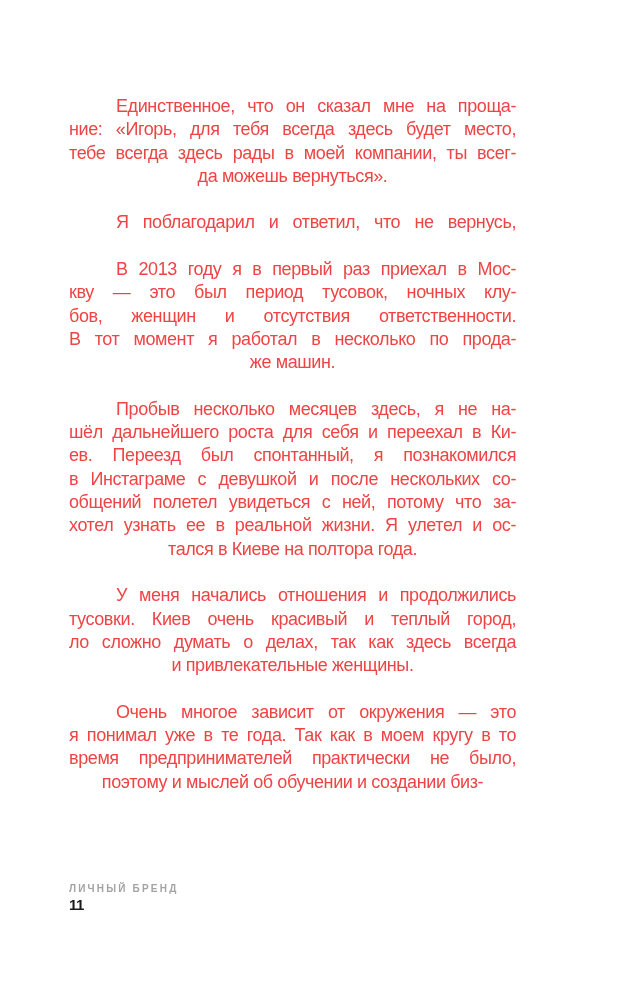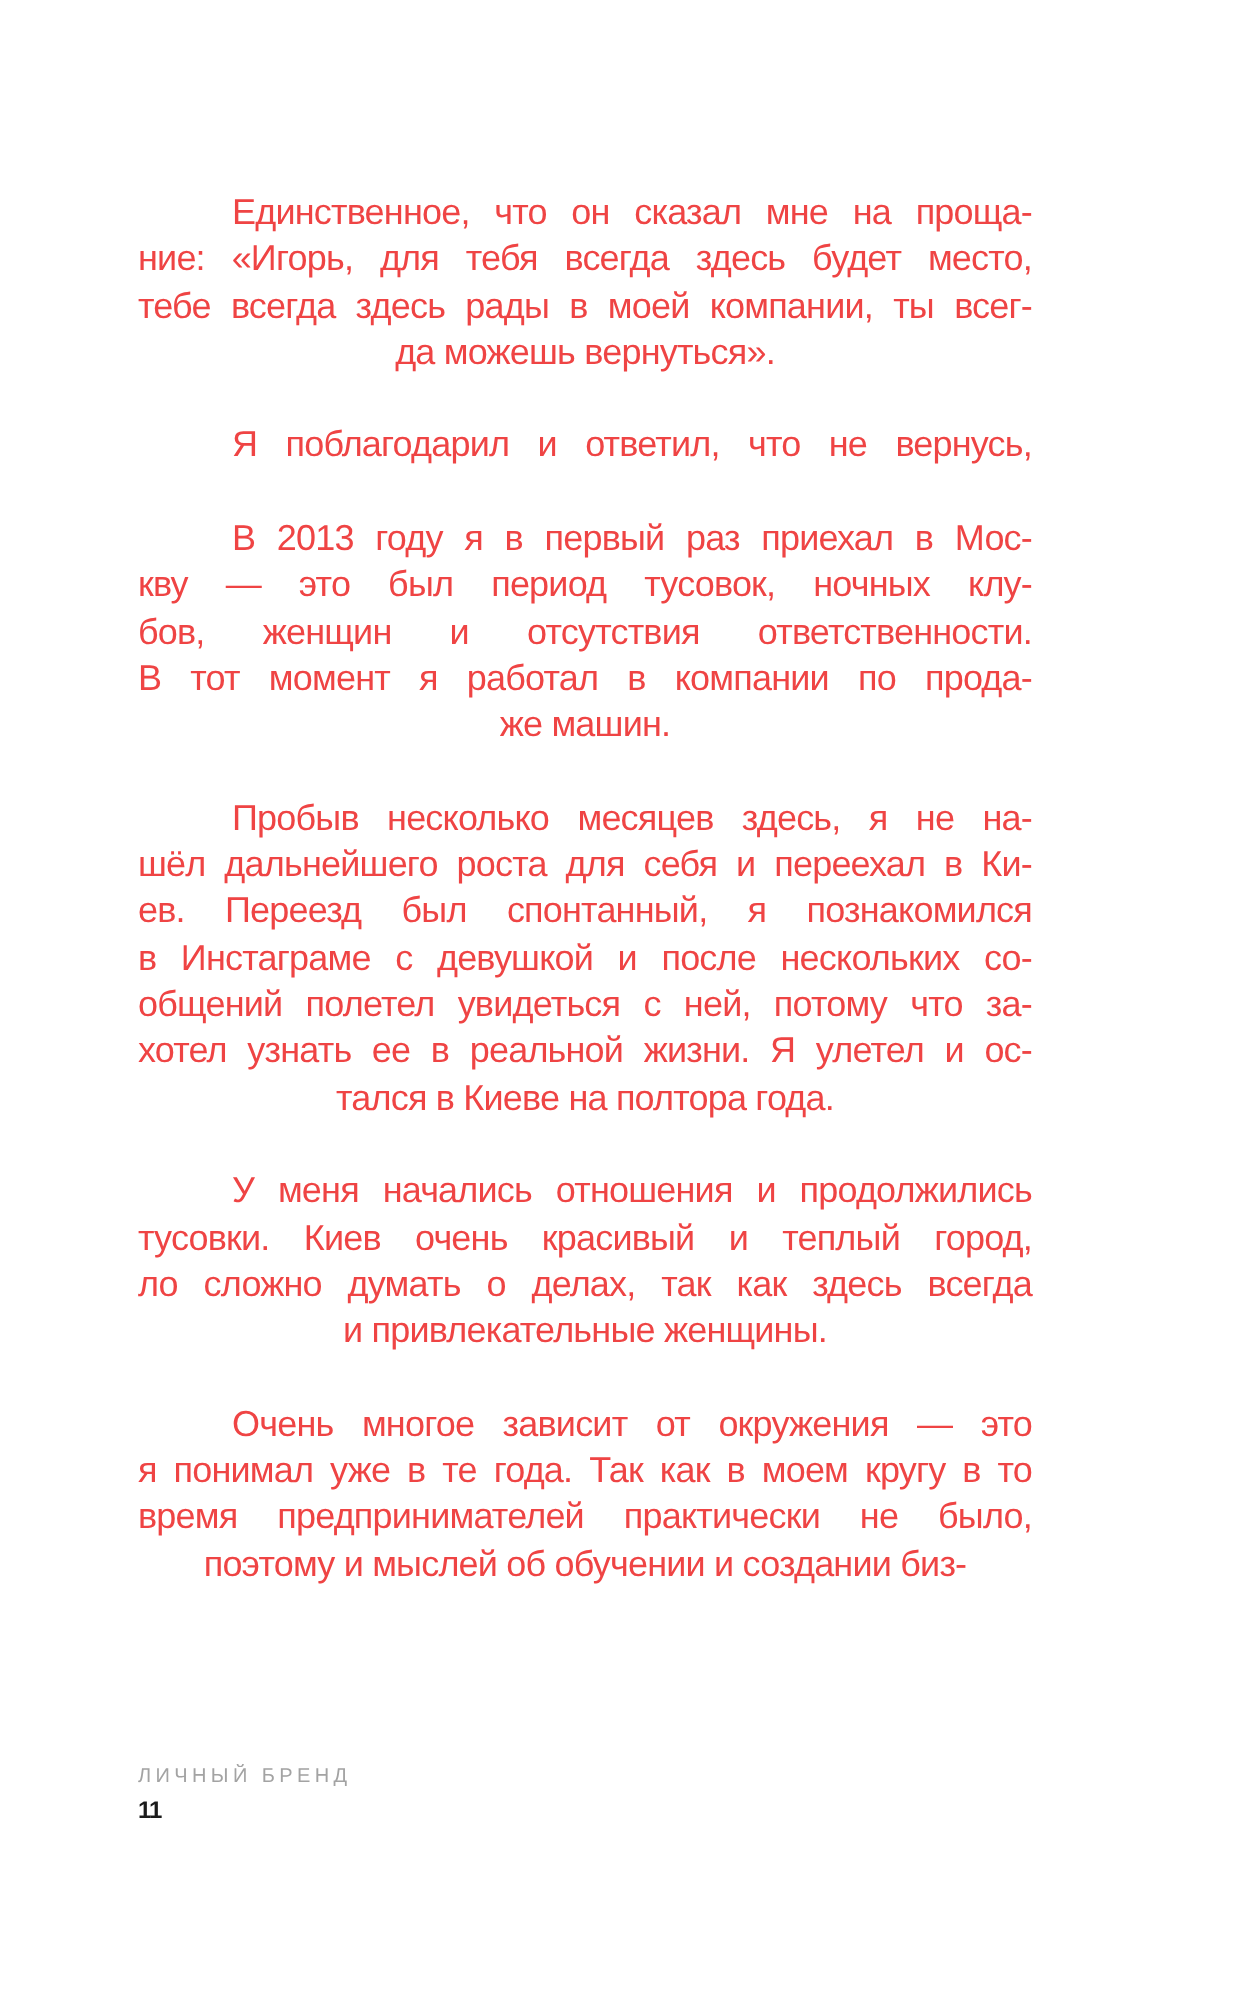--- a/index.html
+++ b/index.html
@@ -46,27 +46,27 @@
     text-indent: 47px;
   }
   .running-title {
     position: absolute;
     left: 69px;
     top: 883px;
     font-size: 10px;
     line-height: 11px;
     letter-spacing: 2.2px;
     color: #a3a3a3;
-    font-weight: 400;
+    font-weight: 700;
   }
   .page-number {
     position: absolute;
     left: 69px;
     top: 896px;
-    font-size: 12px;
+    font-size: 15px;
     line-height: 18px;
     font-weight: 700;
     color: #1c1c1c;
     letter-spacing: -0.5px;
   }
 </style>
 </head>
 <body style="background: rgb(255, 255, 255);">
 
 <div class="page">
@@ -77,21 +77,21 @@
         <span class="line just">тебе всегда здесь рады в моей компании, ты всег-</span>
         <span class="line">да можешь вернуться».</span>
       </p>
       <p class="para">
         <span class="line first just">Я поблагодарил и ответил, что не вернусь,</span>
       </p>
       <p class="para">
         <span class="line first just">В 2013 году я в первый раз приехал в Мос-</span>
         <span class="line just">кву — это был период тусовок, ночных клу-</span>
         <span class="line just">бов, женщин и отсутствия ответственности.</span>
-        <span class="line just">В тот момент я работал в компании по прода-</span>
+        <span class="line just">В тот момент я работал в несколько по прода-</span>
         <span class="line">же машин.</span>
       </p>
       <p class="para">
         <span class="line first just">Пробыв несколько месяцев здесь, я не на-</span>
         <span class="line just">шёл дальнейшего роста для себя и переехал в Ки-</span>
         <span class="line just">ев. Переезд был спонтанный, я познакомился</span>
         <span class="line just">в Инстаграме с девушкой и после нескольких со-</span>
         <span class="line just">общений полетел увидеться с ней, потому что за-</span>
         <span class="line just">хотел узнать ее в реальной жизни. Я улетел и ос-</span>
         <span class="line">тался в Киеве на полтора года.</span>

